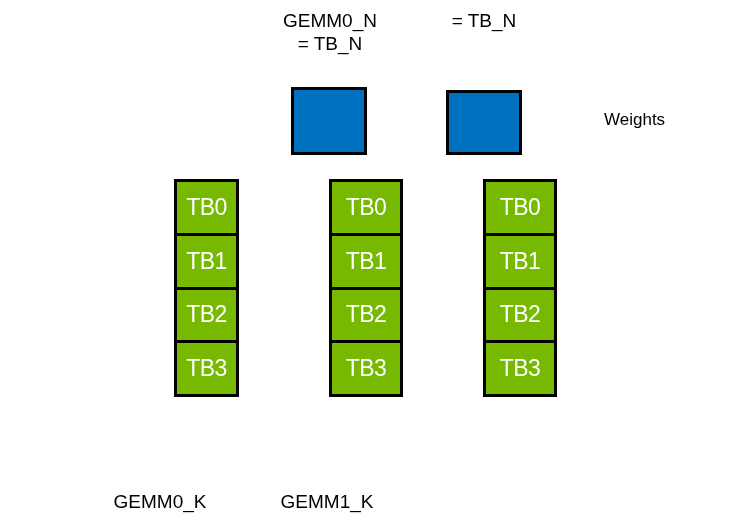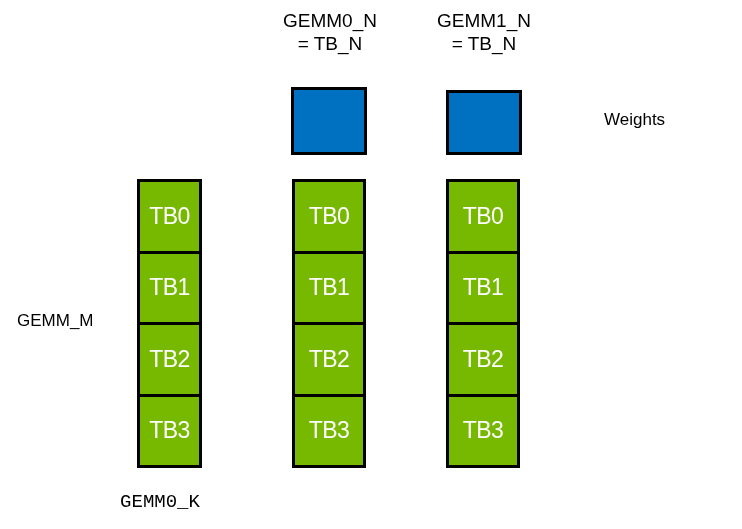--- a/index.html
+++ b/index.html
@@ -33,25 +33,26 @@
     white-space: nowrap;
   }
   .weight-box {
     position: absolute;
     background: var(--blue);
     border: 3px solid var(--border);
   }
   .column {
     position: absolute;
     top: 179px;
-    height: 289px;
+    height: 218px;
     border: 3px solid var(--border);
     background: var(--green);
     display: flex;
     flex-direction: column;
+    margin-left: 37px;
   }
   .tb-cell {
     flex: 1;
     display: flex;
     align-items: center;
     justify-content: center;
     color: var(--tb-text);
     font-size: 23px;
     letter-spacing: -0.5px;
   }
@@ -74,21 +75,20 @@
 </head>
 <body>
 
 <div class="canvas">
 
   <div class="header-label" style="left:330px;">
     <div>GEMM0_N</div>
     <div>= TB_N</div>
   </div>
   <div class="header-label" style="left:484px;">
-    <div>GEMM1_N</div>
     <div>= TB_N</div>
   </div>
 
   <div class="weight-box" style="left:291px;top:87px;width:76px;height:68px;"></div>
   <div class="weight-box" style="left:446px;top:90px;width:76px;height:65px;"></div>
 
   <div class="column" style="left:137px;width:65px;">
     <div class="tb-cell">TB0</div>
     <div class="tb-cell">TB1</div>
     <div class="tb-cell">TB2</div>
@@ -100,18 +100,18 @@
     <div class="tb-cell">TB2</div>
     <div class="tb-cell">TB3</div>
   </div>
   <div class="column" style="left:446px;width:74px;">
     <div class="tb-cell">TB0</div>
     <div class="tb-cell">TB1</div>
     <div class="tb-cell">TB2</div>
     <div class="tb-cell">TB3</div>
   </div>
 
-  <div class="side-label" style="left:17px;top:311px;">GEMM_M</div>
   <div class="side-label" style="left:604px;top:110px;">Weights</div>
 
-  <div class="bottom-label" style="left:160px;font-family:Liberation Mono, monospace;">GEMM0_K</div>
+  <div class="bottom-label" style="left:160px;">GEMM0_K</div>
+  <div class="bottom-label" style="left:327px;">GEMM1_K</div>
 
 </div>
 
 </body></html>

